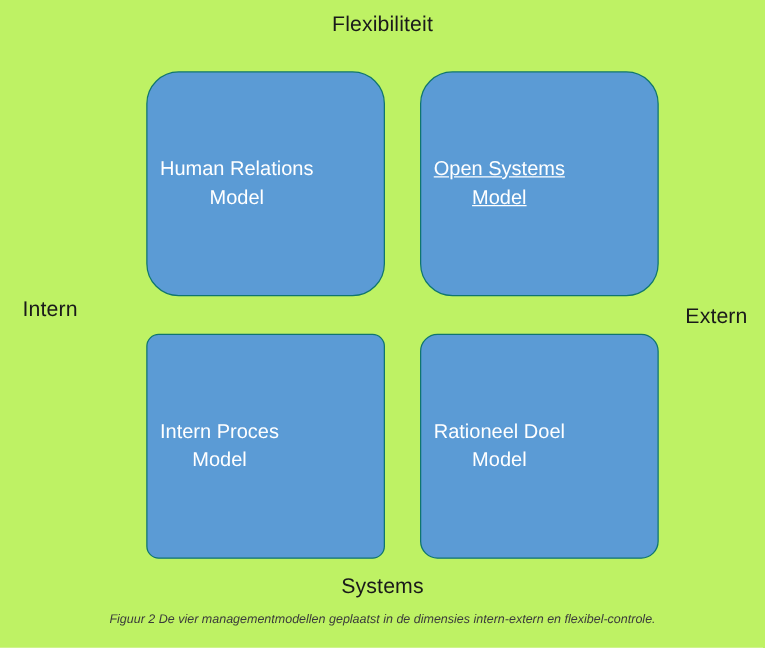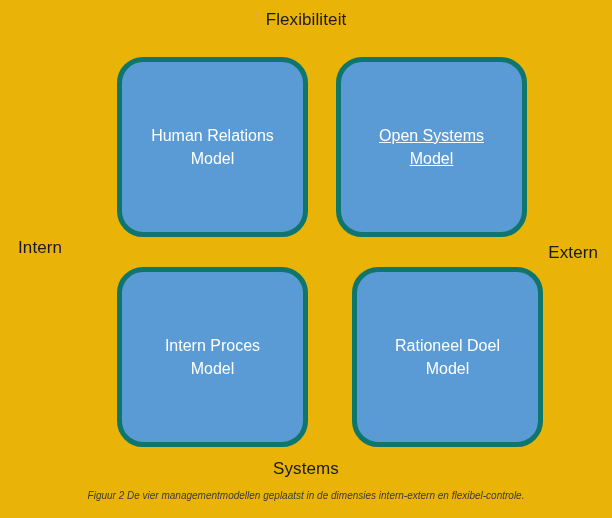--- a/index.html
+++ b/index.html
@@ -12,21 +12,21 @@
     height: 518px;
     background: #ffffff;
     font-family: "Liberation Sans", sans-serif;
     overflow: hidden;
   }
 
   #figure-root {
     position: relative;
     width: 612px;
     height: 518px;
-    background: #eab308;
+    background: #bef264;
   }
 
   
   .axis-label {
     position: absolute;
     color: #1a1a1a;
     font-family: "Liberation Sans", sans-serif;
     font-size: 17px;
     font-weight: 400;
     letter-spacing: 0.1px;
@@ -68,33 +68,32 @@
     width: 411px;
     height: 390px;
   }
 
   .quadrant-box {
     position: absolute;
     width: 191px;
     height: 180px;
     box-sizing: border-box;
     background: #5B9BD5;
-    border: 5px solid #0f766e;
+    border: 1px solid #0f766e;
     border-radius: 26px;
     display: flex;
     align-items: center;
-    justify-content: center;
     text-align: center;
     color: #ffffff;
   }
 
   #box-human-relations { left: 0px;   top: 0px;   }
   #box-open-systems    { left: 219px; top: 0px; text-decoration: underline;   }
-  #box-intern-proces   { left: 0px;   top: 210px; }
-  #box-rationeel-doel  { left: 235px; top: 210px; }
+  #box-intern-proces   { left: 0px;   top: 210px; border-radius: 10px; }
+  #box-rationeel-doel  { left: 219px; top: 210px; border-radius: 14px; }
 
   .box-text {
     font-family: "Liberation Sans", sans-serif;
     font-size: 16px;
     font-weight: 400;
     line-height: 23px;
     color: #ffffff;
     padding: 0 10px;
     white-space: pre-line;
   }

